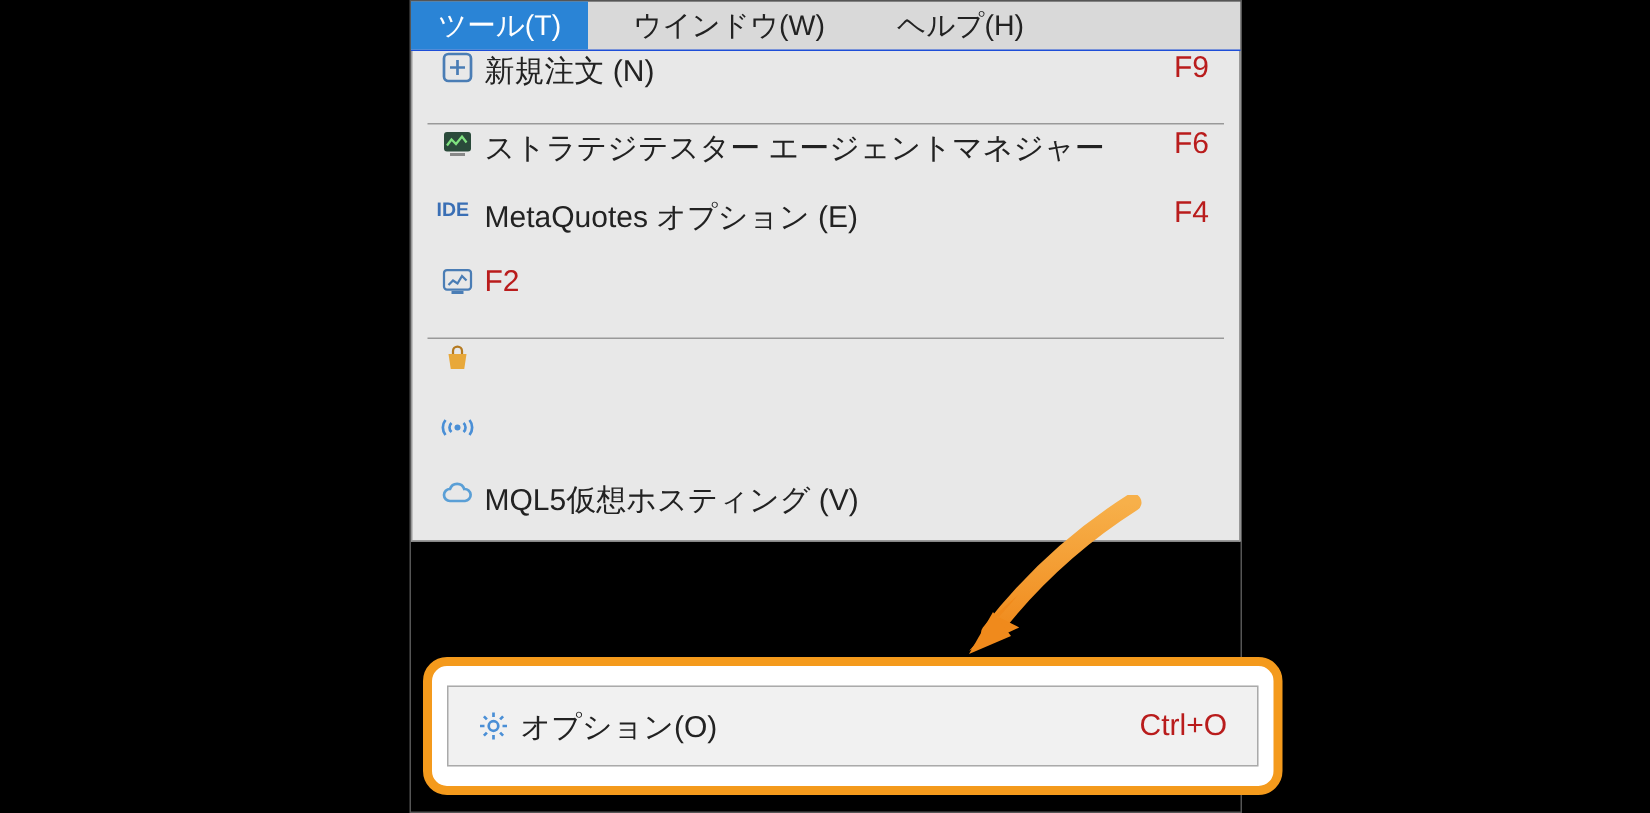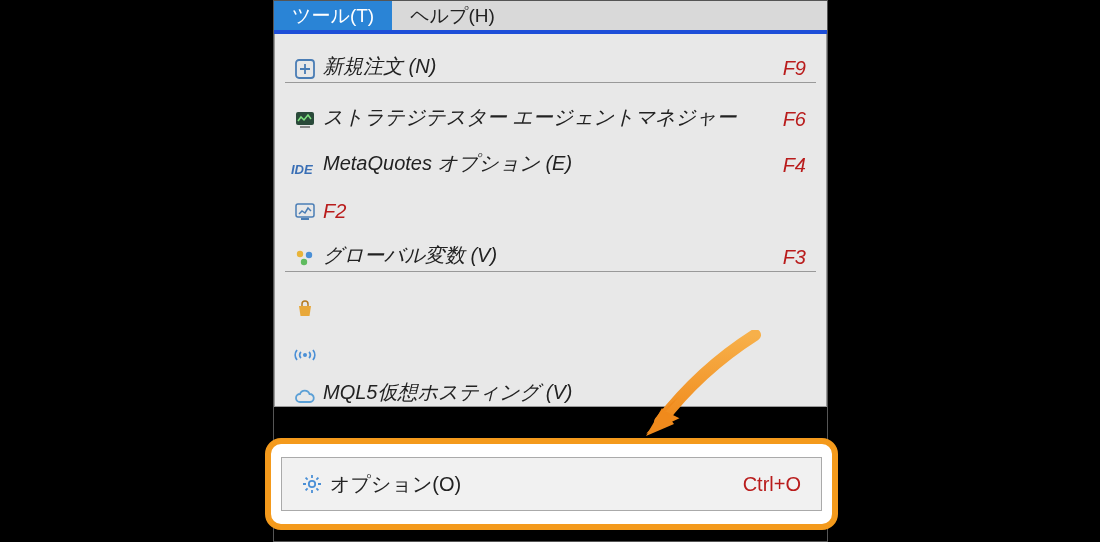--- a/index.html
+++ b/index.html
@@ -17,21 +17,22 @@
       top: 0;
       width: 555px;
       height: 542px;
       background: #000;
       border: 1px solid #555;
     }
     .menubar {
       display: flex;
       height: 33px;
       background: #d9d9d9;
-      border-bottom: 4px solid #1d4ed8;
+      border-bottom: 1px solid #1d4ed8;
+      gap: 12px;
     }
     .menubar-item {
       padding: 4px 18px;
       font-size: 19px;
       color: #222;
       display: flex;
       align-items: center;
       cursor: pointer;
     }
     .menubar-item.active {
@@ -39,25 +40,24 @@
       color: #fff;
     }
     .dropdown {
       background: #e8e8e8;
       border: 1px solid #999;
       border-top: none;
       width: 553px;
     }
     .menu-item {
       display: flex;
-      align-items: flex-end;
+      align-items: flex-start;
       height: 46px;
       padding: 0 20px 0 12px;
       cursor: pointer;
-      font-style: italic;
     }
     .icon-col {
       width: 36px;
       display: flex;
       align-items: center;
       justify-content: center;
     }
     .menu-label {
       flex: 1;
       color: #222;
@@ -67,21 +67,21 @@
       color: #b91c1c;
       font-size: 20px;
     }
     .separator {
       height: 1px;
       background: #999;
       margin: 2px 10px;
     }
     .highlight-box {
       position: absolute;
-      left: 265px;
+      left: 282px;
       top: 438px;
       width: 573px;
       height: 92px;
       border: 6px solid #f49a1c;
       border-radius: 16px;
       background: #fff;
       display: flex;
       align-items: center;
       padding: 0 10px;
     }
@@ -103,20 +103,21 @@
       pointer-events: none;
     }
     svg { display: block; }
   </style>
 </head>
 <body>
 
 <div class="window">
   <div class="menubar">
     <div class="menubar-item active">ツール(T)</div>
+    <div class="menubar-item">ウインドウ(W)</div>
     <div class="menubar-item">ヘルプ(H)</div>
   </div>
 
   <div class="dropdown">
 
     <div class="menu-item">
       <span class="icon-col">
         <svg width="22" height="22" viewBox="0 0 22 22">
             <rect x="2" y="2" width="18" height="18" rx="3" fill="none" stroke="#4a7db5" stroke-width="1.8"></rect>
             <path d="M11 6 v10 M6 11 h10" stroke="#4a7db5" stroke-width="1.8"></path>
@@ -149,31 +150,20 @@
     </div>
     <div class="menu-item">
       <span class="icon-col">
         <svg width="22" height="22" viewBox="0 0 22 22">
             <rect x="2" y="3" width="18" height="13" rx="2" fill="none" stroke="#4a7db5" stroke-width="1.5"></rect>
             <path d="M5 13 l3 -3 l3 2 l3 -5 l3 3" stroke="#4a7db5" stroke-width="1.5" fill="none"></path>
             <rect x="7" y="17" width="8" height="2" fill="#4a7db5"></rect>
           </svg>
       </span>
       <span class="shortcut">F2</span>
-    </div>
-    <div class="menu-item">
-      <span class="icon-col">
-        <svg width="22" height="22" viewBox="0 0 22 22">
-            <circle cx="6" cy="7" r="3.2" fill="#e8b43a"></circle>
-            <circle cx="15" cy="8" r="3.2" fill="#4a8fd6"></circle>
-            <circle cx="10" cy="15" r="3.2" fill="#5fbb5f"></circle>
-          </svg>
-      </span>
-      <span class="menu-label">グローバル変数 (V)</span>
-      <span class="shortcut">F3</span>
     </div>
     <div class="separator"></div>
 
     <div class="menu-item">
       <span class="icon-col">
         <svg width="22" height="22" viewBox="0 0 22 22">
             <path d="M5 8 h12 l-1.5 10 h-9 z" fill="#e8a83a"></path>
             <path d="M8 8 v-2 a3 3 0 0 1 6 0 v2" fill="none" stroke="#b57a20" stroke-width="1.5"></path>
           </svg>
       </span>

